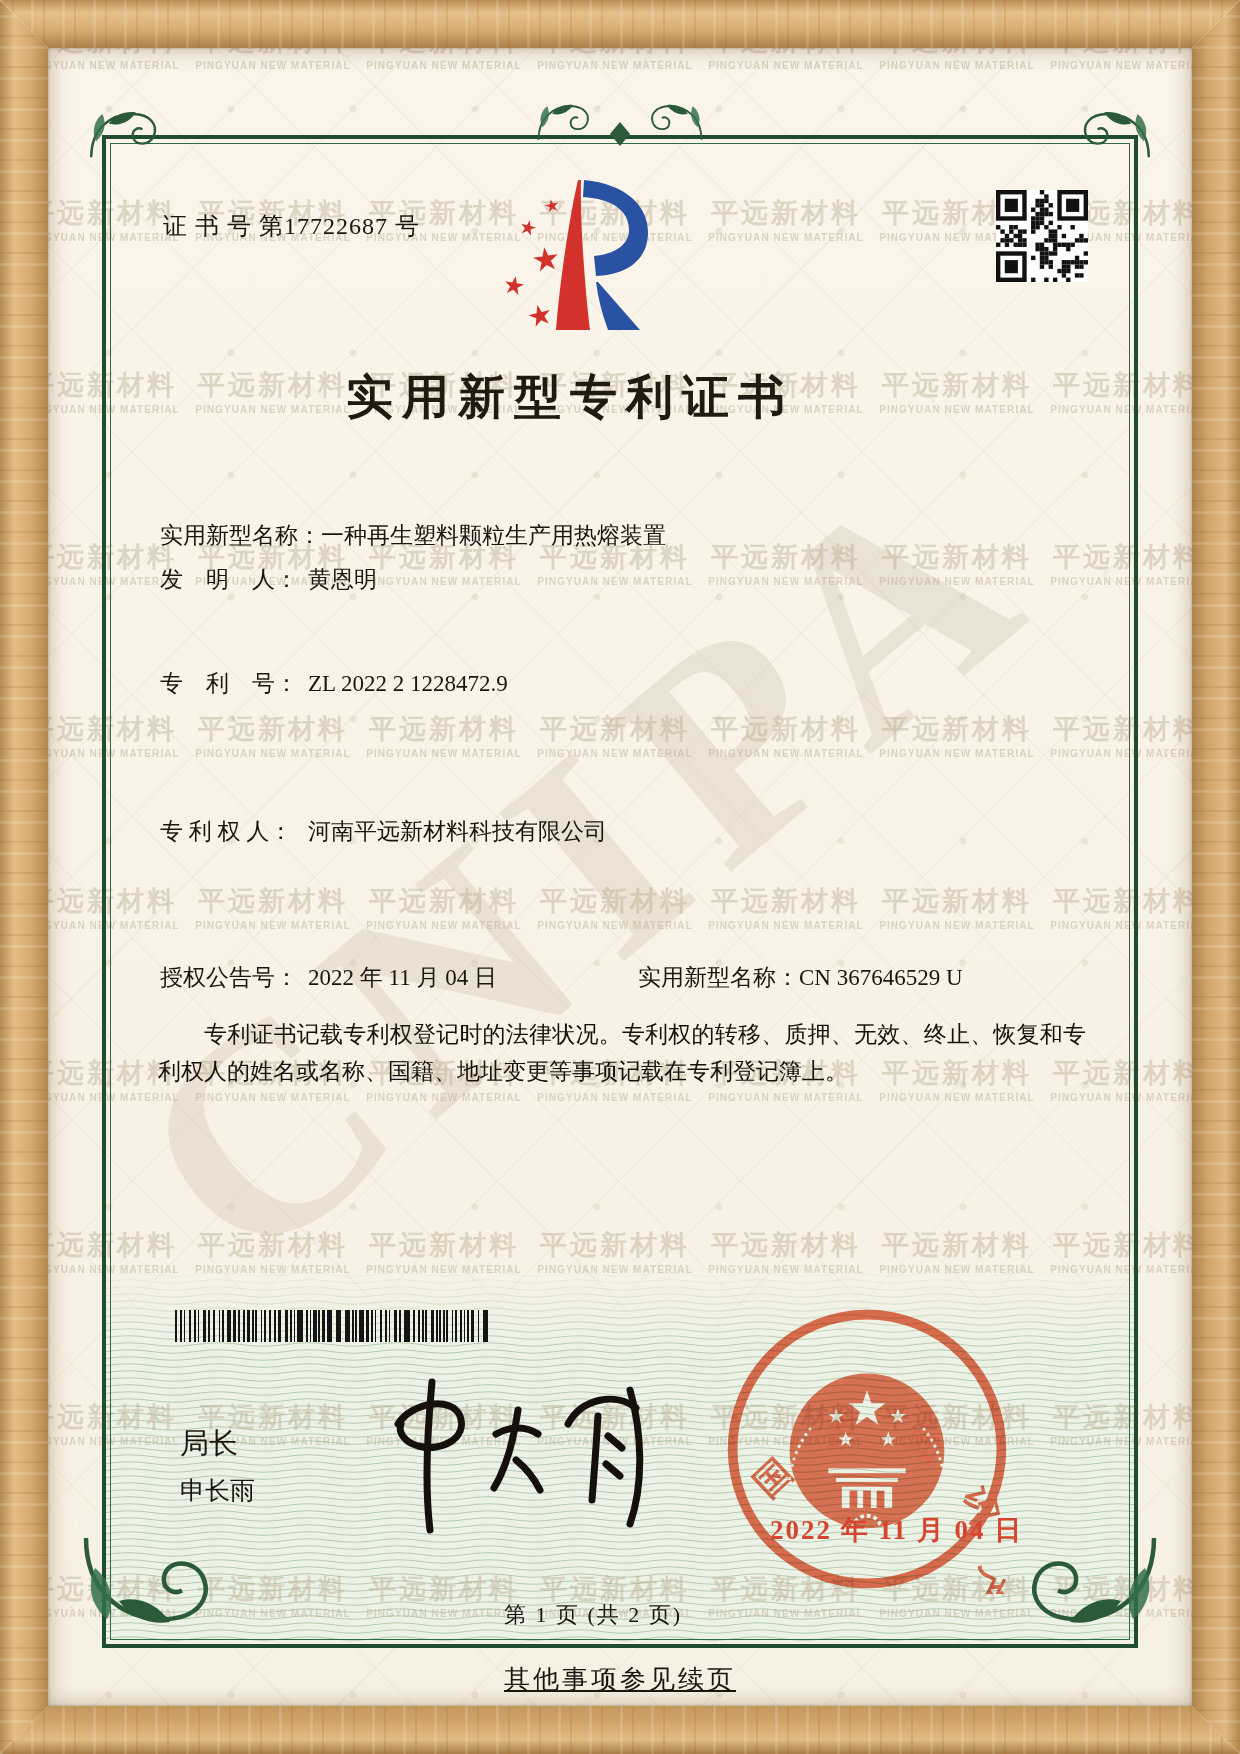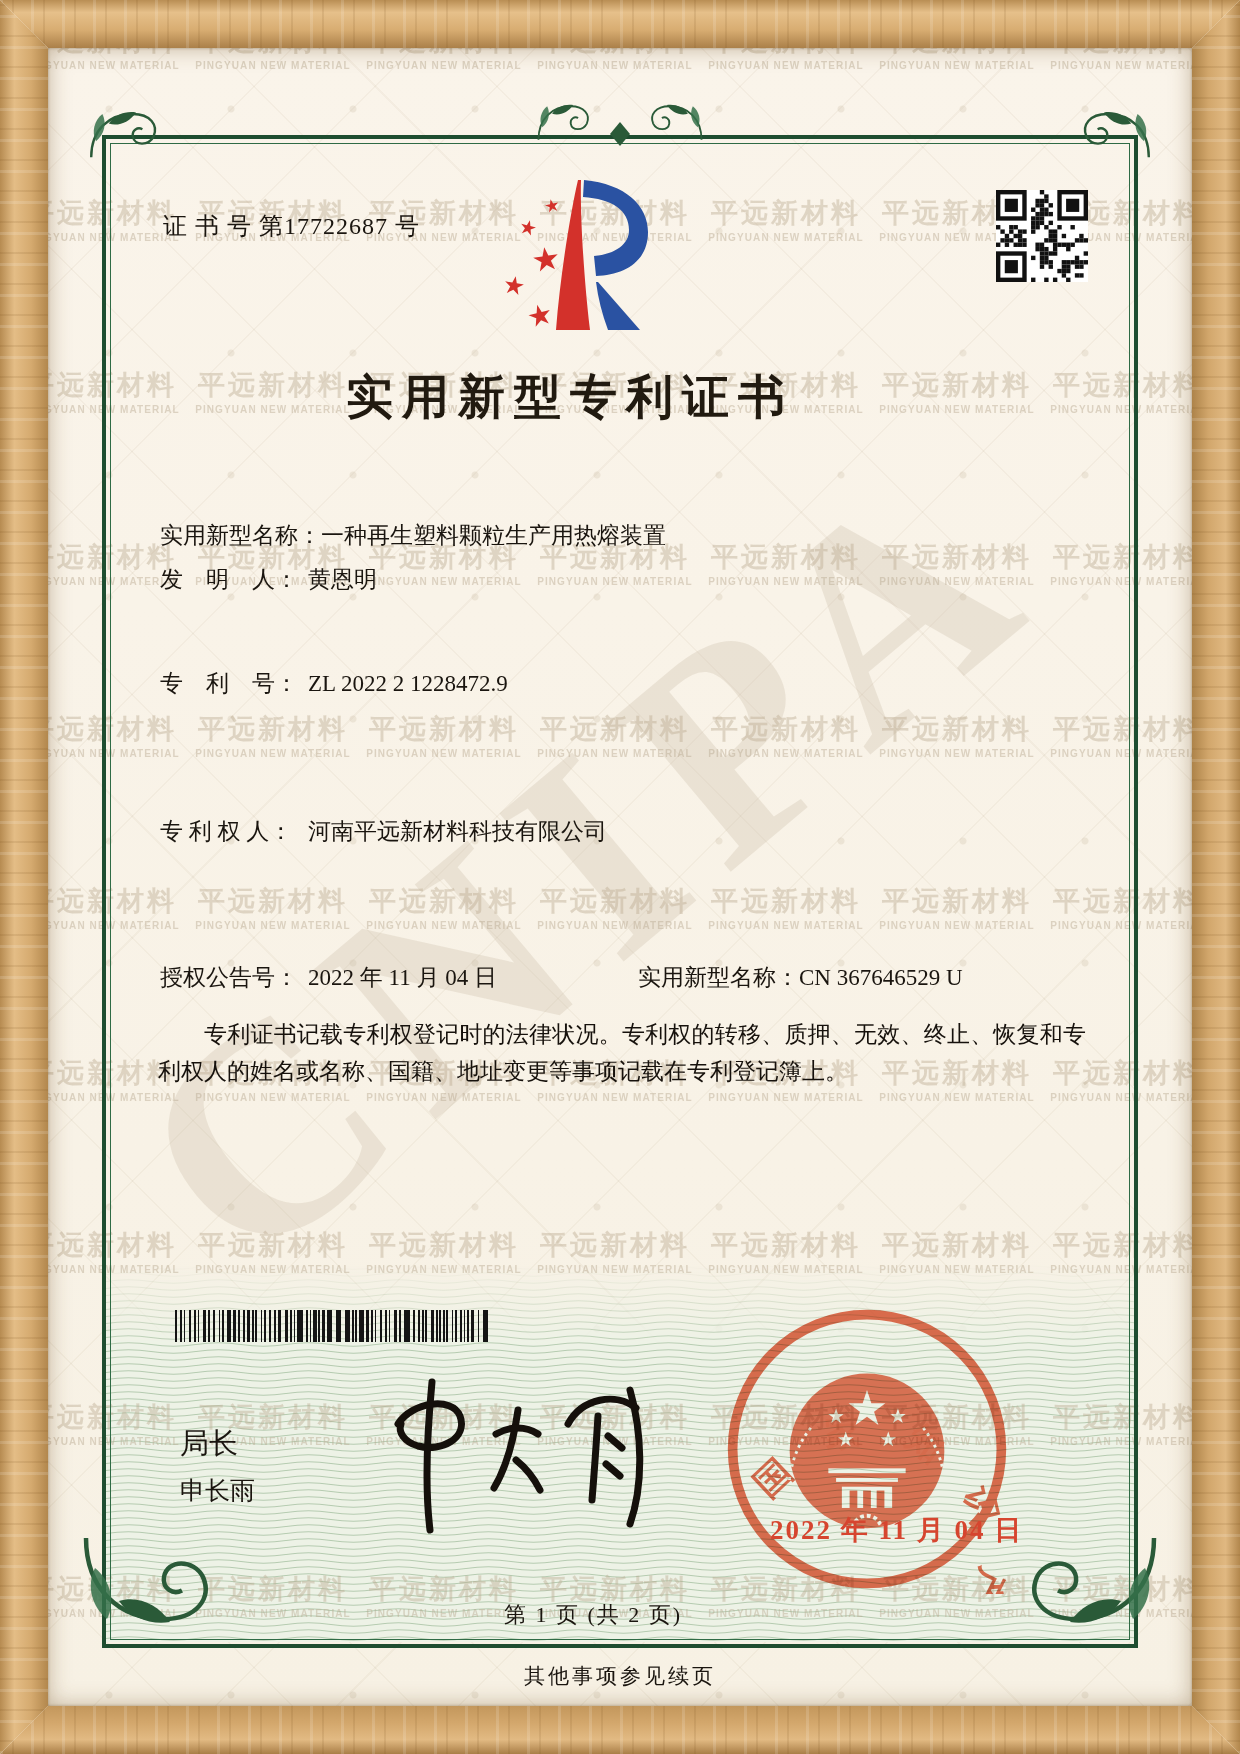--- a/index.html
+++ b/index.html
@@ -64,21 +64,21 @@
   .paras p + p{margin-top:9px;}
   .barcode{position:absolute;left:175px;top:1310px;width:318px;height:32px;z-index:11;}
   .barcode i{position:absolute;top:0;height:100%;background:#141414;display:block;}
   .sig-title{left:180px;top:1424px;font-size:29px;}
   .sig-name{left:180px;top:1474px;font-size:25px;}
   .signature{position:absolute;left:368px;top:1372px;z-index:12;}
   .seal{position:absolute;left:722px;top:1304px;width:290px;height:290px;z-index:12;
     mix-blend-mode:multiply;opacity:.95;}
   .seal-date{left:770px;top:1512px;font-size:27px;letter-spacing:2px;color:#d6452f;z-index:13;font-weight:bold;}
   .page-num{left:75px;top:1600px;width:1036px;text-align:center;font-size:22px;letter-spacing:2px;}
-  .cont-note{left:0;top:1662px;width:1240px;text-align:center;font-size:21px;letter-spacing:3px;}
+  .cont-note{left:0;top:1662px;width:1240px;text-align:center;font-size:26px;letter-spacing:3px;text-decoration:underline;}
   .logo{position:absolute;left:478px;top:176px;z-index:10;}
   .qr{position:absolute;left:996px;top:190px;width:92px;height:92px;z-index:10;}
 </style>
 </head>
 <body>
 
 <div id="page">
 
   <div class="paper"></div>
   <div class="wm-grid">

